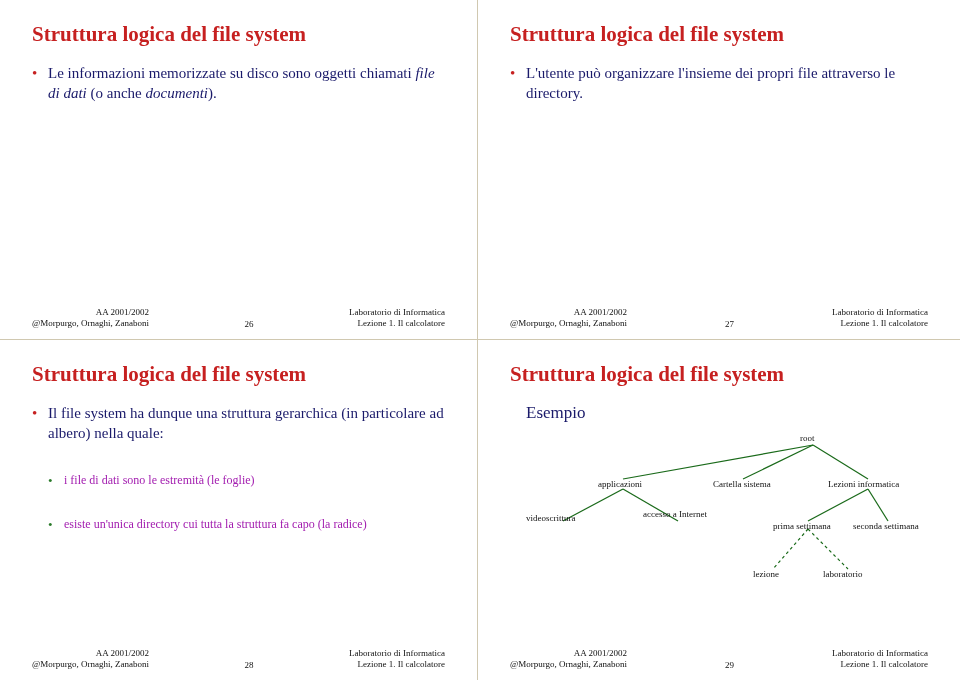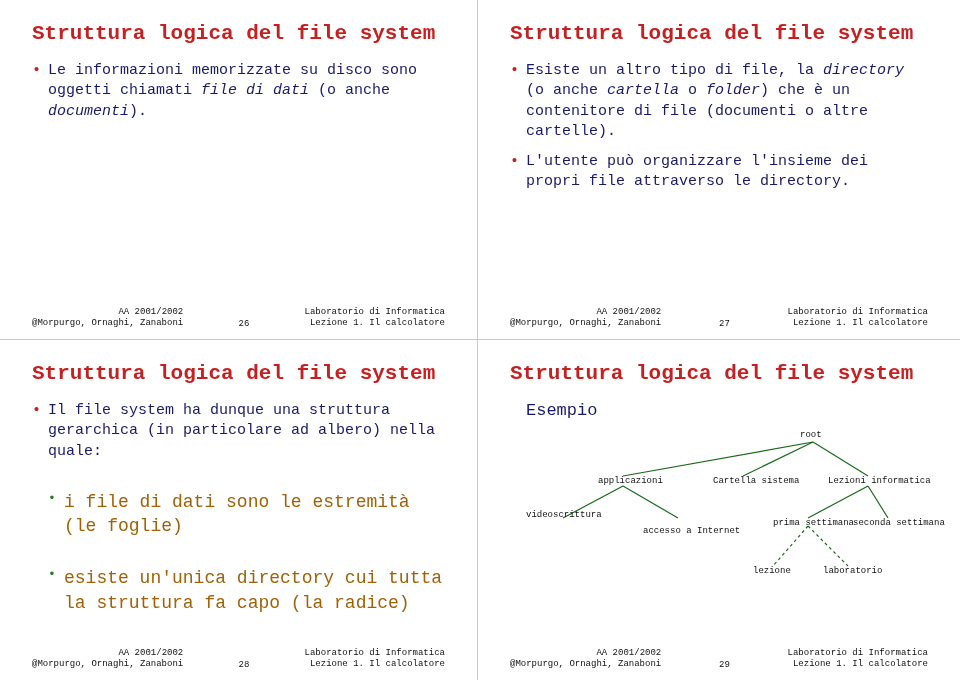--- a/index.html
+++ b/index.html
@@ -9,21 +9,20 @@
     background: #fff;
     font-family: "Times New Roman", Times, serif;
     position: relative;
   }
   .grid {
     display: grid;
     grid-template-columns: 1fr 1fr;
     grid-template-rows: 1fr 1fr;
     width: 960px;
     height: 680px;
-    font-family: Liberation Mono, monospace;
   }
   .slide {
     position: relative;
     padding: 22px 32px 10px 32px;
     border-right: 1px solid #d0c8b0;
     border-bottom: 1px solid #d0c8b0;
   }
   .slide:nth-child(2), .slide:nth-child(4) { border-right: none; }
   .slide:nth-child(3), .slide:nth-child(4) { border-bottom: none; }
   .title {
@@ -46,22 +45,22 @@
     position: absolute;
     left: 0;
     top: 0;
     color: #c62020;
     font-size: 15px;
   }
   ul.sub { list-style: none; padding-left: 0; margin-top: 6px; }
   ul.sub > li {
     position: relative;
     padding-left: 16px;
-    font-size: 18px;
-    color: #a16207;
+    font-size: 12px;
+    color: #a21caf;
     line-height: 1.35;
     margin-bottom: 6px;
     margin-top: 28px;
   }
   ul.sub > li::before {
     content: "•";
     position: absolute;
     left: 0;
     top: 0;
     color: #2a7a2a;
@@ -136,23 +135,20 @@
       <div class="f-right">
         <div>Laboratorio di Informatica</div>
         <div>Lezione 1. Il calcolatore</div>
       </div>
     </div>
   </div>
 
   <div class="slide">
     <div class="title">Struttura logica del file system</div>
     <ul class="top">
-      <li>
-        <span>Esiste un altro tipo di file, la </span><span class="i">directory</span><span> (o anche </span><span class="i">cartella</span><span> o </span><span class="i">folder</span><span>) che è un contenitore di file (documenti o altre cartelle).</span>
-      </li>
       <li>L'utente può organizzare l'insieme dei propri file attraverso le directory.</li>
     </ul>
     <div class="footer">
       <div class="f-left">
         <div>AA 2001/2002</div>
         <div>@Morpurgo, Ornaghi, Zanaboni</div>
       </div>
       <div class="f-mid">27</div>
       <div class="f-right">
         <div>Laboratorio di Informatica</div>
@@ -202,21 +198,21 @@
         <line x1="350" y1="60" x2="370" y2="92"></line>
 
         <line class="dash" x1="290" y1="100" x2="255" y2="140"></line>
         <line class="dash" x1="290" y1="100" x2="330" y2="140"></line>
       </svg>
       <div class="node" style="left:282px; top:4px;">root</div>
       <div class="node" style="left:80px; top:50px;">applicazioni</div>
       <div class="node" style="left:195px; top:50px;">Cartella sistema</div>
       <div class="node" style="left:310px; top:50px;">Lezioni informatica</div>
       <div class="node" style="left:8px; top:84px;">videoscrittura</div>
-      <div class="node" style="left:125px; top:100px;text-align:right;">accesso a Internet</div>
+      <div class="node" style="left:125px; top:80px;text-align:right;">accesso a Internet</div>
       <div class="node" style="left:255px; top:92px;">prima settimana</div>
       <div class="node" style="left:335px; top:92px;">seconda settimana</div>
       <div class="node" style="left:235px; top:140px;">lezione</div>
       <div class="node" style="left:305px; top:140px;">laboratorio</div>
     </div>
     <div class="footer">
       <div class="f-left">
         <div>AA 2001/2002</div>
         <div>@Morpurgo, Ornaghi, Zanaboni</div>
       </div>

